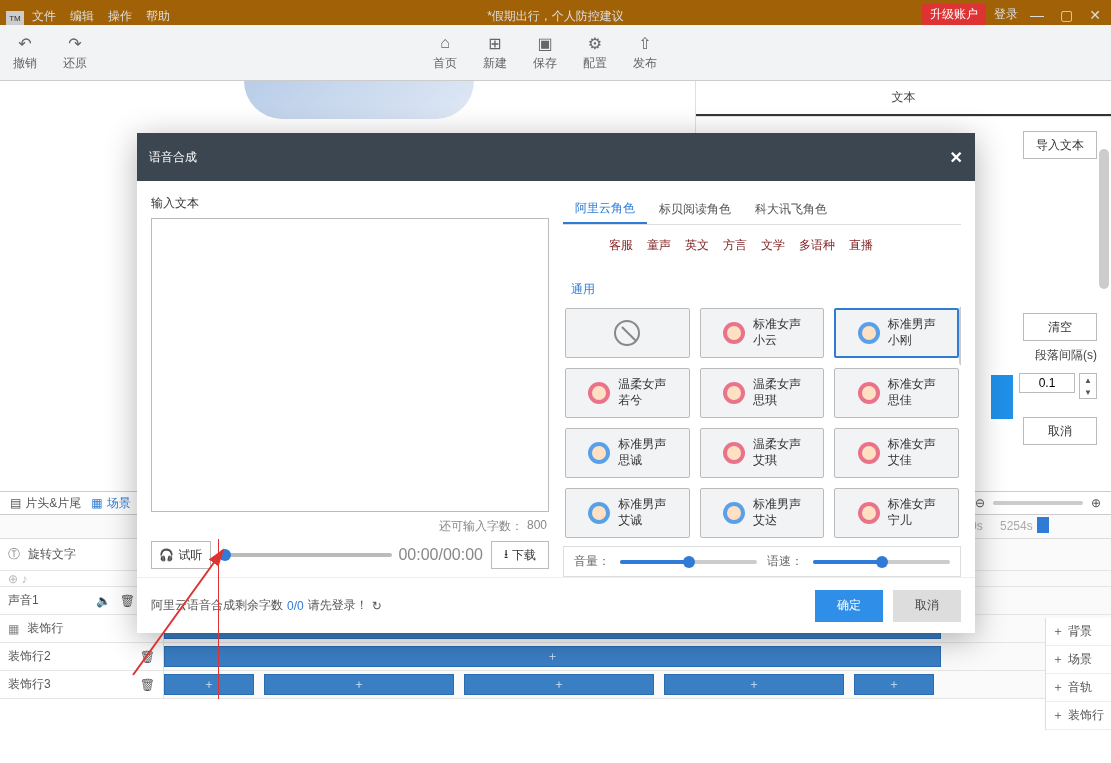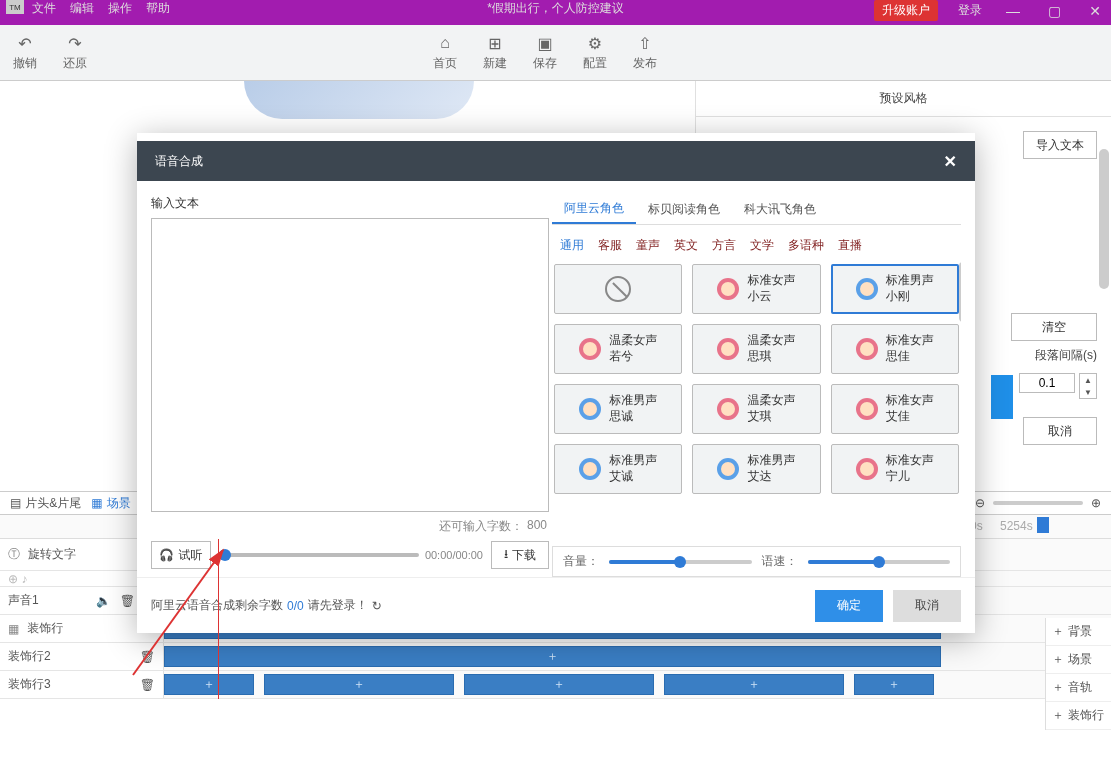--- a/index.html
+++ b/index.html
@@ -1,44 +1,44 @@
 <!DOCTYPE html>
 <html><head>
 <meta charset="utf-8">
 <style>
 *{box-sizing:border-box;margin:0;padding:0;font-family:"Microsoft YaHei",sans-serif;font-size:12px;}
 body{width:1111px;height:763px;background:#fff;position:relative;overflow:hidden;}
 
 
-.menubar{height:25px;background:#a21caf;color:#ddd;display:flex;align-items:flex-start;padding:0 6px;position:relative;}
+.menubar{height:25px;background:#a16207;color:#ddd;display:flex;align-items:flex-end;padding:0 6px;position:relative;}
 .menubar .logo{width:18px;height:14px;background:#ccc;color:#333;font-size:8px;display:flex;align-items:center;justify-content:center;margin-right:8px;}
 .menubar .mitem{color:#ddd;margin-right:14px;}
 .menubar .title{position:absolute;left:50%;transform:translateX(-50%);color:#ddd;}
-.menubar .right{margin-left:auto;display:flex;align-items:center;gap:20px;}
+.menubar .right{margin-left:auto;display:flex;align-items:center;gap:8px;}
 .upgrade{background:#d33;color:#fff;padding:2px 8px;border-radius:2px;}
 .winbtn{color:#ddd;font-size:14px;padding:0 4px;}
 
 
 .toolbar{height:56px;background:#f2f3f4;border-bottom:1px solid #ccc;display:flex;align-items:center;}
 .tbtn{display:flex;flex-direction:column;align-items:center;justify-content:center;width:50px;height:56px;color:#666;}
 .tbtn .ico{font-size:16px;height:20px;display:flex;align-items:center;justify-content:center;}
 .tbtn .lab{font-size:12px;margin-top:2px;}
 .tspacer{flex:0 0 320px;}
 
 
 .workspace{display:flex;height:410px;}
 .canvas{flex:1;background:#fff;position:relative;}
 .canvas .art{position:absolute;left:244px;top:0;width:230px;height:38px;background:linear-gradient(135deg,#b9cde8,#dfe8f5);border-radius:0 0 40px 40px;}
 .rightpanel{width:416px;background:#fff;border-left:1px solid #e0e0e0;display:flex;flex-direction:column;}
 .rtabs{display:flex;height:36px;border-bottom:1px solid #e0e0e0;}
 .rtab{flex:1;display:flex;align-items:center;justify-content:center;color:#444;}
 .rtab.active{border-bottom:2px solid #333;}
 .rbody{flex:1;padding:14px;position:relative;}
 .importbtn{position:absolute;right:14px;top:14px;width:74px;height:28px;border:1px solid #bbb;display:flex;align-items:center;justify-content:center;color:#333;background:#fff;}
-.clearbtn{position:absolute;right:14px;top:196px;width:86px;height:28px;border:1px solid #bbb;display:flex;align-items:center;justify-content:center;color:#333;background:#fff;}
+.clearbtn{position:absolute;right:14px;top:196px;width:74px;height:28px;border:1px solid #bbb;display:flex;align-items:center;justify-content:center;color:#333;background:#fff;}
 .paraspace{position:absolute;right:14px;top:230px;display:flex;align-items:center;gap:8px;color:#444;}
 .numbox{width:56px;height:20px;border:1px solid #bbb;display:flex;align-items:center;justify-content:center;}
 .stepper{width:18px;height:26px;border:1px solid #bbb;display:flex;flex-direction:column;}
 .stepper span{flex:1;display:flex;align-items:center;justify-content:center;font-size:8px;color:#555;}
 .cancel2{position:absolute;right:14px;top:300px;width:74px;height:28px;border:1px solid #bbb;display:flex;align-items:center;justify-content:center;color:#333;background:#fff;}
 .bluechip{position:absolute;right:98px;top:258px;width:22px;height:44px;background:#1f8fe8;}
 .scrollthumb{position:absolute;right:2px;top:32px;width:10px;height:140px;background:#ccc;border-radius:5px;}
 
 
 .tlhead{height:24px;background:#fff;border-top:1px solid #ccc;border-bottom:1px solid #ccc;display:flex;align-items:center;color:#555;padding:0 10px;gap:10px;}
@@ -63,42 +63,42 @@
 .playhead{position:absolute;left:218px;top:0;bottom:0;width:1px;background:#d33;z-index:5;}
 .tracks-wrap{position:relative;}
 
 
 .addpanel{position:absolute;right:0;top:618px;width:66px;background:#fff;border-left:1px solid #ddd;}
 .addrow{height:28px;border-bottom:1px solid #eee;display:flex;align-items:center;padding:0 6px;gap:4px;color:#555;}
 
 
 .overlay{position:absolute;inset:0;pointer-events:none;}
 .modal{position:absolute;left:137px;top:133px;width:838px;height:500px;background:#fff;box-shadow:0 6px 30px rgba(0,0,0,.3);display:flex;flex-direction:column;pointer-events:auto;}
-.mhead{height:40px;background:#3c4650;color:#fff;display:flex;align-items:center;padding:0 18px;margin-top:8px;}
+.mhead{height:48px;background:#3c4650;color:#fff;display:flex;align-items:center;padding:0 12px;}
 .mhead .close{margin-left:auto;color:#fff;font-size:16px;font-weight:bold;}
-.mbody{flex:1;display:flex;padding:14px 14px 0;gap:3px;overflow:hidden;justify-content:space-between;}
+.mbody{flex:1;display:flex;padding:14px 14px 0;gap:14px;overflow:hidden;justify-content:space-between;}
 .mleft{flex:0 0 398px;display:flex;flex-direction:column;}
 .mleft .label{color:#333;margin-bottom:6px;}
 .mleft .textarea{flex:1;border:1px solid #bbb;background:#fff;}
 .countrow{display:flex;justify-content:flex-end;color:#888;gap:4px;padding:6px 2px;}
 .bottomrow{display:flex;align-items:center;gap:8px;padding-bottom:8px;}
 .listenbtn{width:60px;height:28px;border:1px solid #bbb;display:flex;align-items:center;justify-content:center;gap:4px;color:#333;}
 .downloadbtn{width:58px;height:28px;border:1px solid #bbb;display:flex;align-items:center;justify-content:center;gap:4px;color:#333;}
 .audiotrack{flex:1;display:flex;align-items:center;gap:6px;}
 .audiotrack .prog{flex:1;height:4px;background:#bbb;border-radius:2px;position:relative;}
 .audiotrack .prog .dot{position:absolute;left:0;top:-4px;width:12px;height:12px;background:#2f7bd6;border-radius:50%;}
-.audiotrack .time{color:#888;font-size:11px;}
+.audiotrack .time{color:#888;font-size:16px;}
 
 .mright{flex:1;display:flex;flex-direction:column;gap:8px;min-width:0;}
 .tabs1{display:flex;gap:0;border-bottom:1px solid #ddd;height:30px;}
 .tab1{padding:0 12px;display:flex;align-items:center;color:#555;}
 .tab1.active{color:#2f7bd6;border-bottom:2px solid #2f7bd6;}
 .tabs2{display:flex;flex-wrap:wrap;gap:14px;height:auto;padding:4px 8px 0;}
 .tab2{color:#7f1d1d;}
-.tab2.active{color:#2f7bd6;}
+.tab2.active{color:#2f7bd6;margin-top:44px;}
 .voicegrid{flex:1;overflow:hidden;display:grid;grid-template-columns:repeat(3,1fr);grid-auto-rows:50px;gap:10px;padding:2px;position:relative;}
 .voice{border:1px solid #bbb;border-radius:2px;display:flex;align-items:center;justify-content:center;gap:8px;background:#f1f3f4;color:#333;}
 .voice.selected{border:2px solid #2f7bd6;}
 .voice .av{width:22px;height:22px;border-radius:50%;background:#5aa0e8;position:relative;}
 .voice .av.f{background:#e8738a;}
 .voice .av::after{content:"";position:absolute;left:4px;top:4px;width:14px;height:14px;background:#ffe0c2;border-radius:50%;}
 .voice.none .nosym{width:26px;height:26px;border:2px solid #888;border-radius:50%;position:relative;}
 .voice.none .nosym::after{content:"";position:absolute;left:3px;top:11px;width:20px;height:2px;background:#888;transform:rotate(45deg);}
 .voice .vt{display:flex;flex-direction:column;line-height:1.3;}
 .gridscroll{position:absolute;right:-6px;top:0;width:8px;height:100%;background:transparent;}
@@ -171,21 +171,21 @@
       <span class="lab">发布</span>
     </div>
 </div>
 
 <div class="workspace">
   <div class="canvas">
     <div class="art"></div>
   </div>
   <div class="rightpanel">
     <div class="rtabs">
-      <div class="rtab">预设风格</div>
+      <div class="rtab active">文本</div>
     </div>
     <div class="rbody">
       <div class="importbtn">导入文本</div>
       <div class="scrollthumb"></div>
       <div class="clearbtn">清空</div>
       <div class="paraspace">
         <span>段落间隔(s)</span>
       </div>
       <div style="position:absolute;right:14px;top:256px;display:flex;gap:4px;">
         <div class="numbox">0.1</div>

